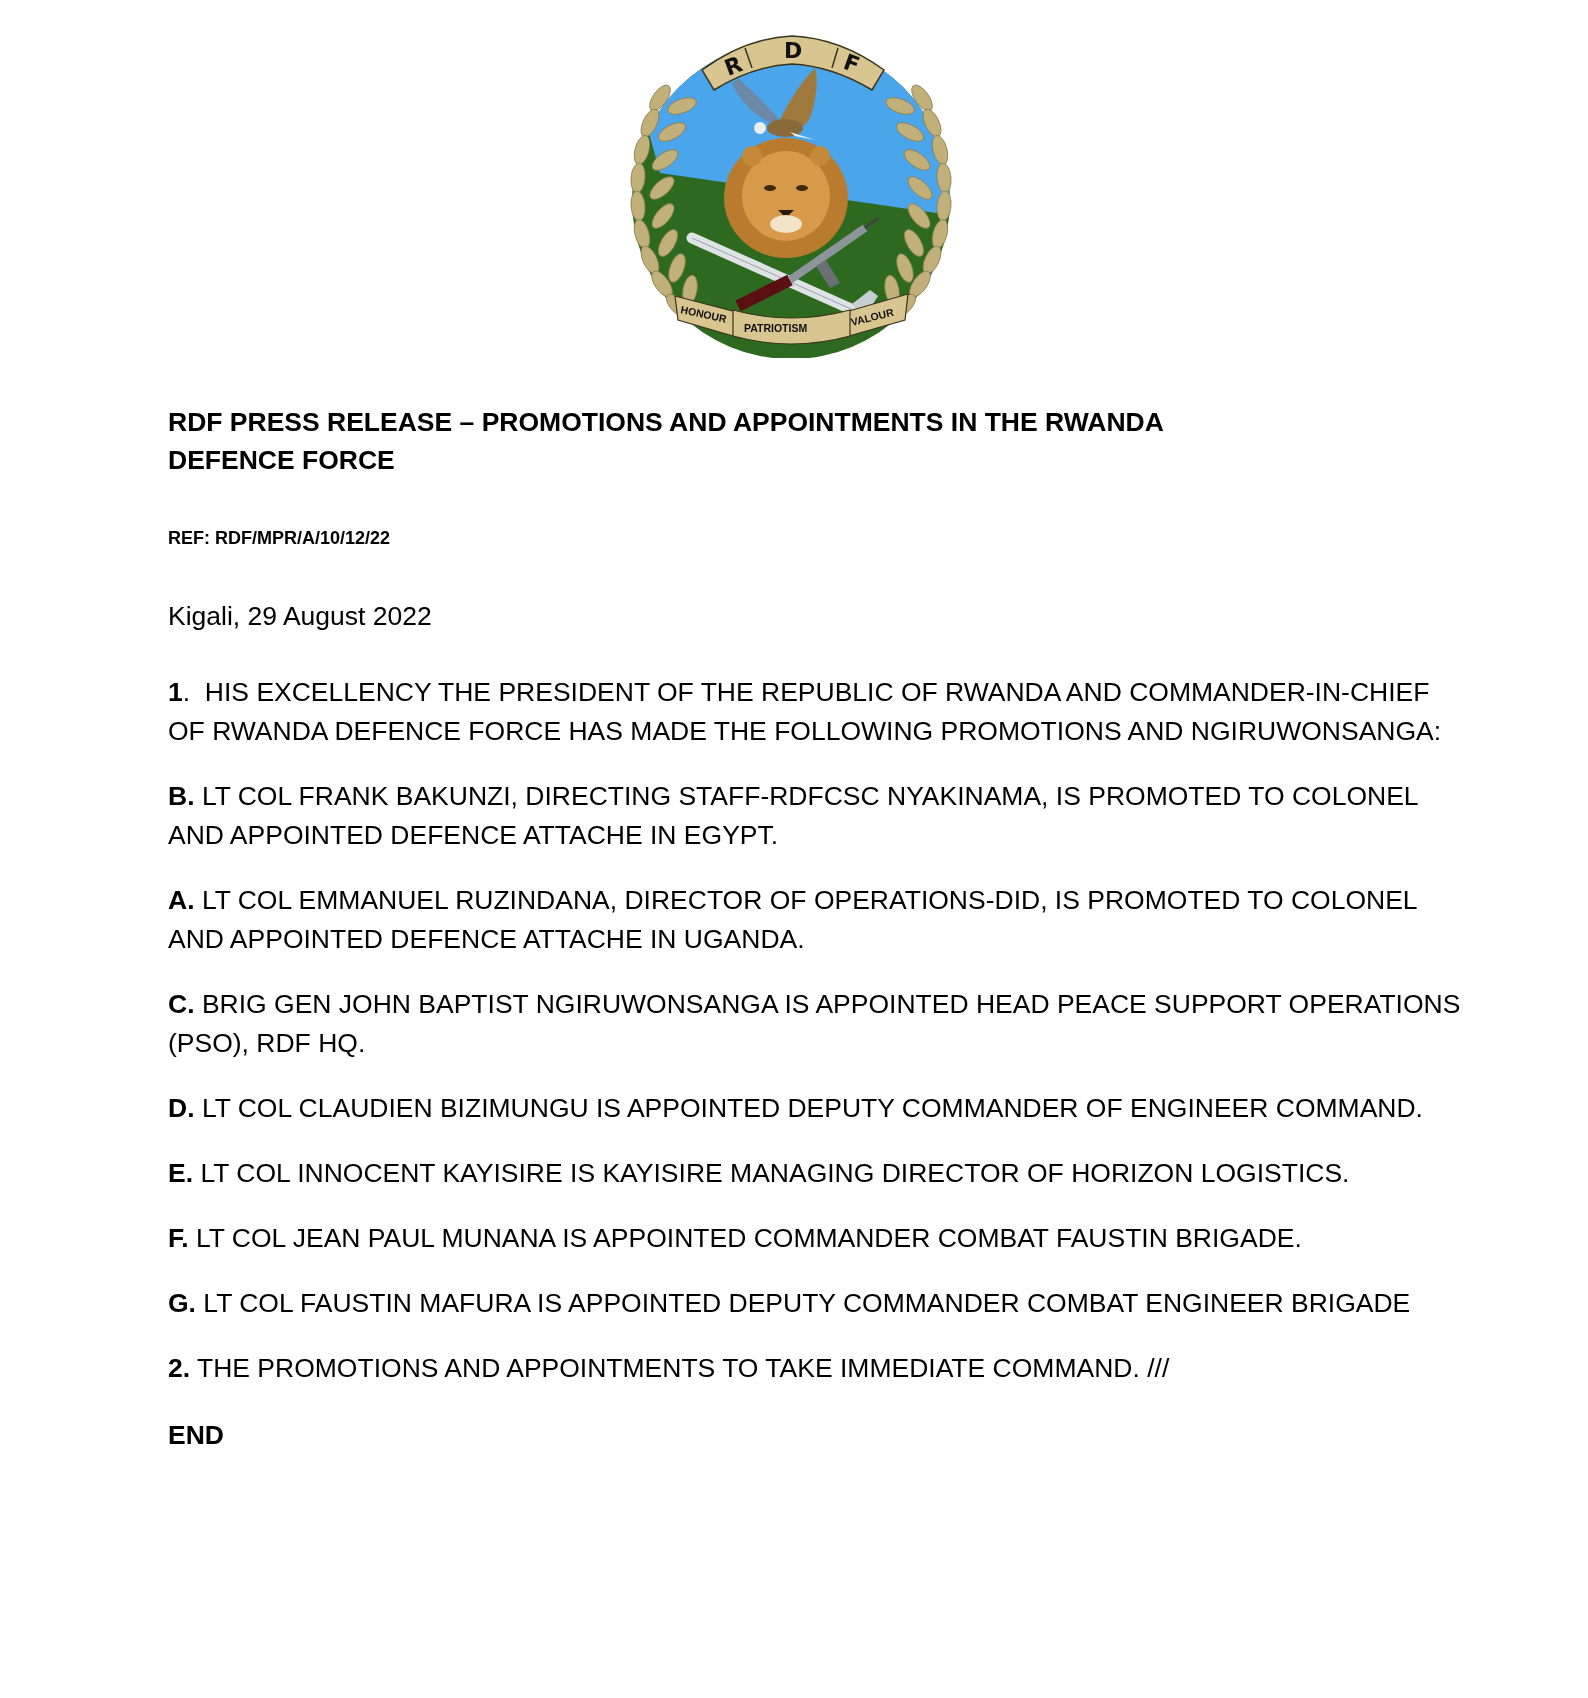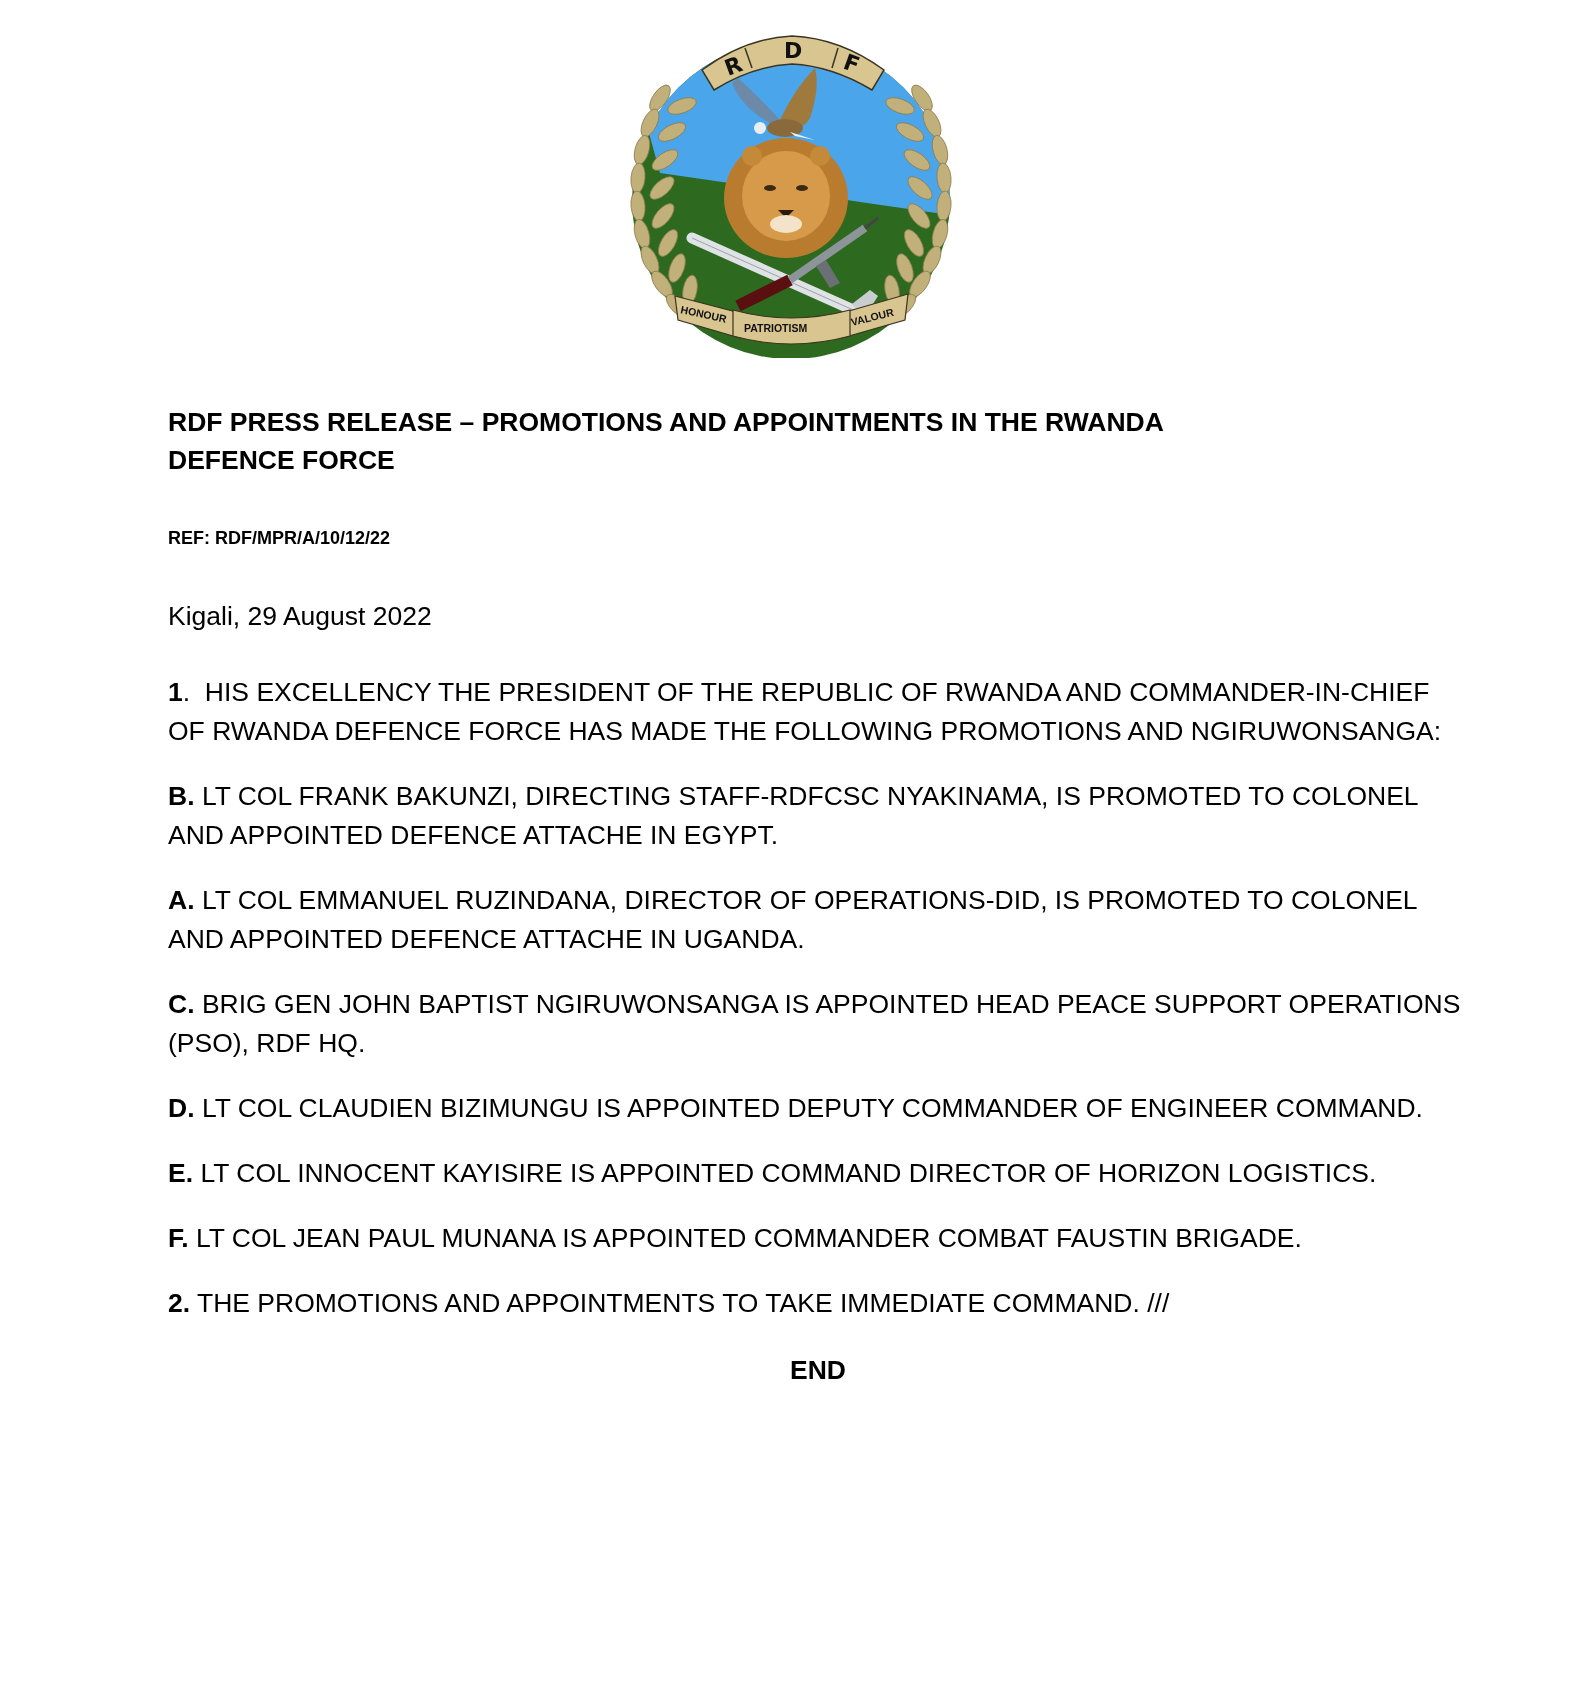--- a/index.html
+++ b/index.html
@@ -7,21 +7,21 @@
          font-family: "Liberation Sans", sans-serif; color: #000; }
   .emblem { position: absolute; left: 620px; top: 28px; width: 350px; height: 330px; }
   .doc { position: absolute; left: 168px; top: 403px; width: 1300px; }
   .p { font-size: 26.5px; line-height: 39px; margin: 0; }
   .title { font-weight: bold; font-size: 26.5px; line-height: 38px; margin: 0 0 40px 0; width: 1120px; }
   .ref { font-weight: bold; font-size: 18px; line-height: 38px; margin: 0 0 40px 0; }
   .dateline { margin: 0 0 37px 0; }
   .para { margin: 0 0 26px 0; }
   .para1 { margin: 0 0 26px 0; }
   .b { font-weight: bold; }
-  .end { font-weight: bold; font-size: 26.5px; line-height: 39px; margin-top: 28px; text-align: center; }
+  .end { font-weight: bold; font-size: 26.5px; line-height: 39px; margin-top: 28px; }
 </style>
 </head>
 <body>
 
 <div class="emblem">
   <svg width="350" height="330" viewBox="0 0 350 330">
     <defs>
       <clipPath id="circ">
           <circle cx="171" cy="172" r="159"></circle>
         </clipPath>
@@ -197,19 +197,20 @@
   <h1 class="title">RDF PRESS RELEASE – PROMOTIONS AND APPOINTMENTS IN THE RWANDA DEFENCE FORCE</h1>
   <p class="ref">REF: RDF/MPR/A/10/12/22</p>
   <p class="p dateline">Kigali, 29 August 2022</p>
 
   <p class="p para1"><span class="b">1</span><span style="white-space: pre-wrap;">.  HIS EXCELLENCY THE PRESIDENT OF THE REPUBLIC OF RWANDA AND COMMANDER-IN-CHIEF OF RWANDA DEFENCE FORCE HAS MADE THE FOLLOWING PROMOTIONS AND NGIRUWONSANGA:</span></p>
 
   <p class="p para"><span class="b">B.</span> <span>LT COL FRANK BAKUNZI, DIRECTING STAFF-RDFCSC NYAKINAMA, IS PROMOTED TO COLONEL AND APPOINTED DEFENCE ATTACHE IN EGYPT.</span></p>
   <p class="p para"><span class="b">A.</span> <span> LT COL EMMANUEL RUZINDANA, DIRECTOR OF OPERATIONS-DID, IS PROMOTED TO COLONEL AND APPOINTED DEFENCE ATTACHE IN UGANDA.</span></p>
   <p class="p para"><span class="b">C.</span> <span>BRIG GEN JOHN BAPTIST NGIRUWONSANGA IS APPOINTED HEAD PEACE SUPPORT OPERATIONS (PSO), RDF HQ.</span></p>
   <p class="p para"><span class="b">D.</span> <span>LT COL CLAUDIEN BIZIMUNGU IS APPOINTED DEPUTY COMMANDER OF ENGINEER COMMAND.</span></p>
-  <p class="p para"><span class="b">E.</span> <span>LT COL INNOCENT KAYISIRE IS APPOINTED COMMAND DIRECTOR OF HORIZON LOGISTICS.</span></p>
+  <p class="p para"><span class="b">E.</span> <span>LT COL INNOCENT KAYISIRE IS KAYISIRE MANAGING DIRECTOR OF HORIZON LOGISTICS.</span></p>
   <p class="p para"><span class="b">F.</span> <span>LT COL JEAN PAUL MUNANA IS APPOINTED COMMANDER COMBAT FAUSTIN BRIGADE.</span></p>
+  <p class="p para"><span class="b">G.</span> <span>LT COL FAUSTIN MAFURA IS APPOINTED DEPUTY COMMANDER COMBAT ENGINEER BRIGADE</span></p>
 
   <p class="p para"><span class="b">2.</span> <span>THE PROMOTIONS AND APPOINTMENTS TO TAKE IMMEDIATE COMMAND. ///</span></p>
 
   <p class="end">END</p>
 </div>
 
 </body></html>

